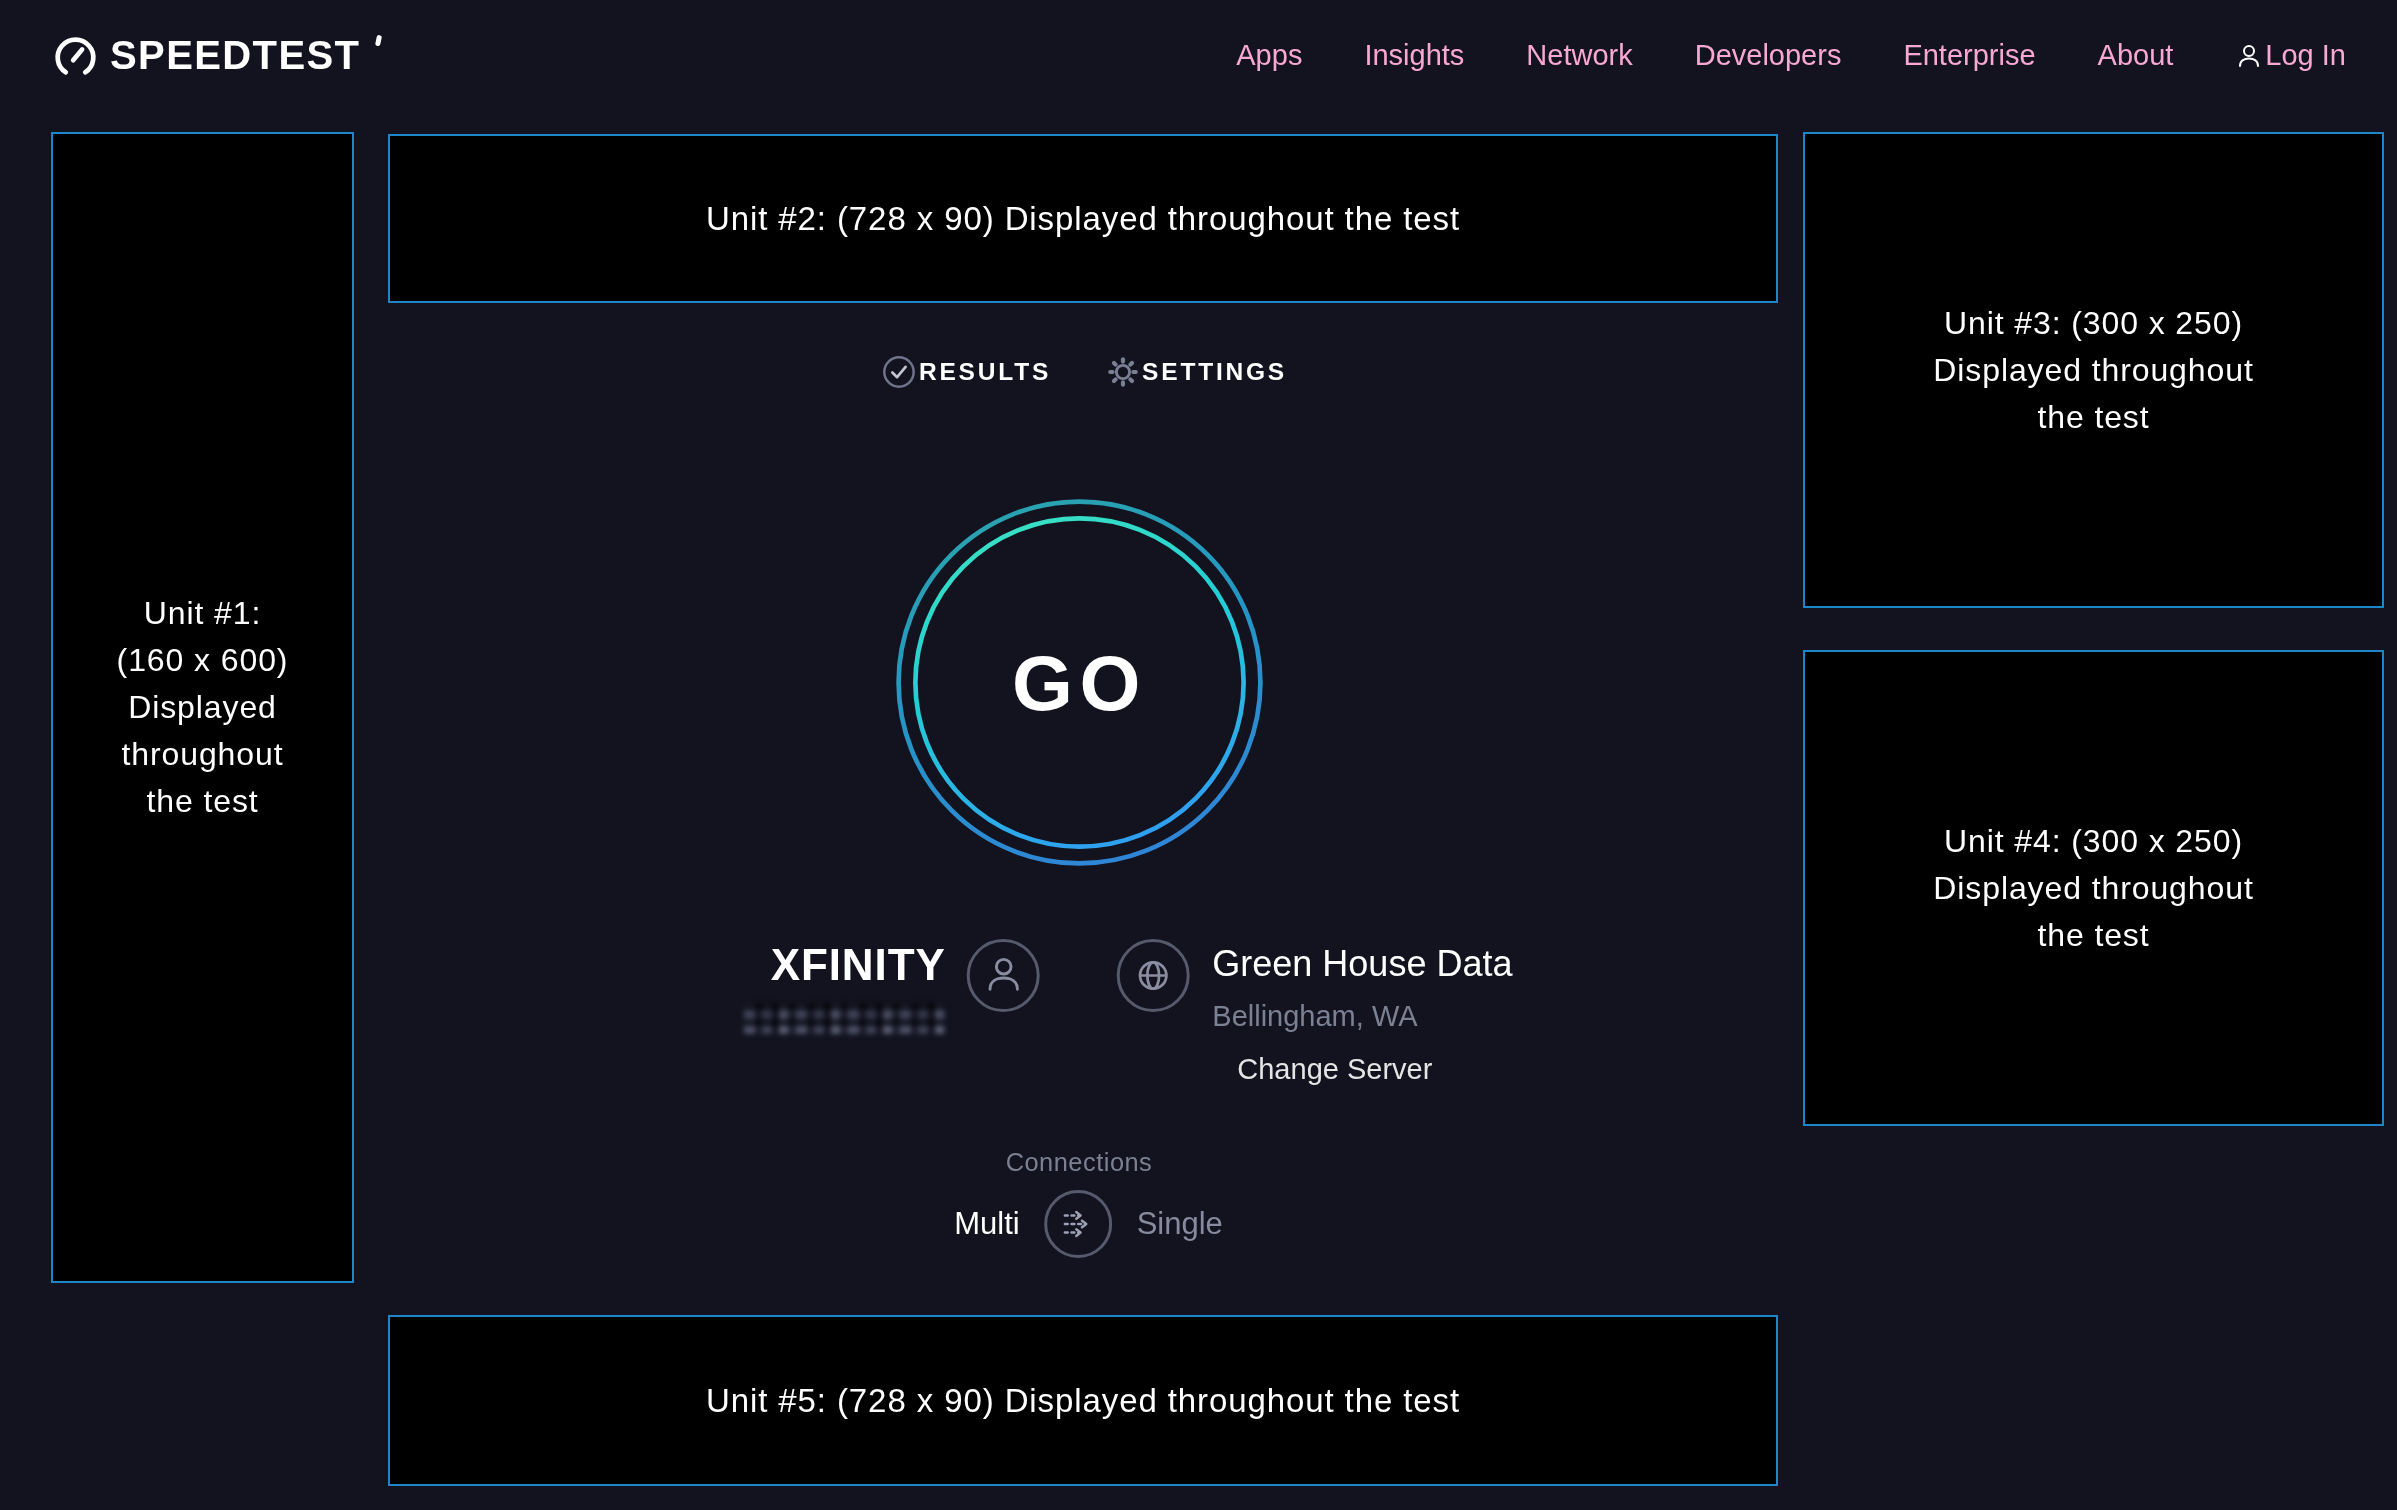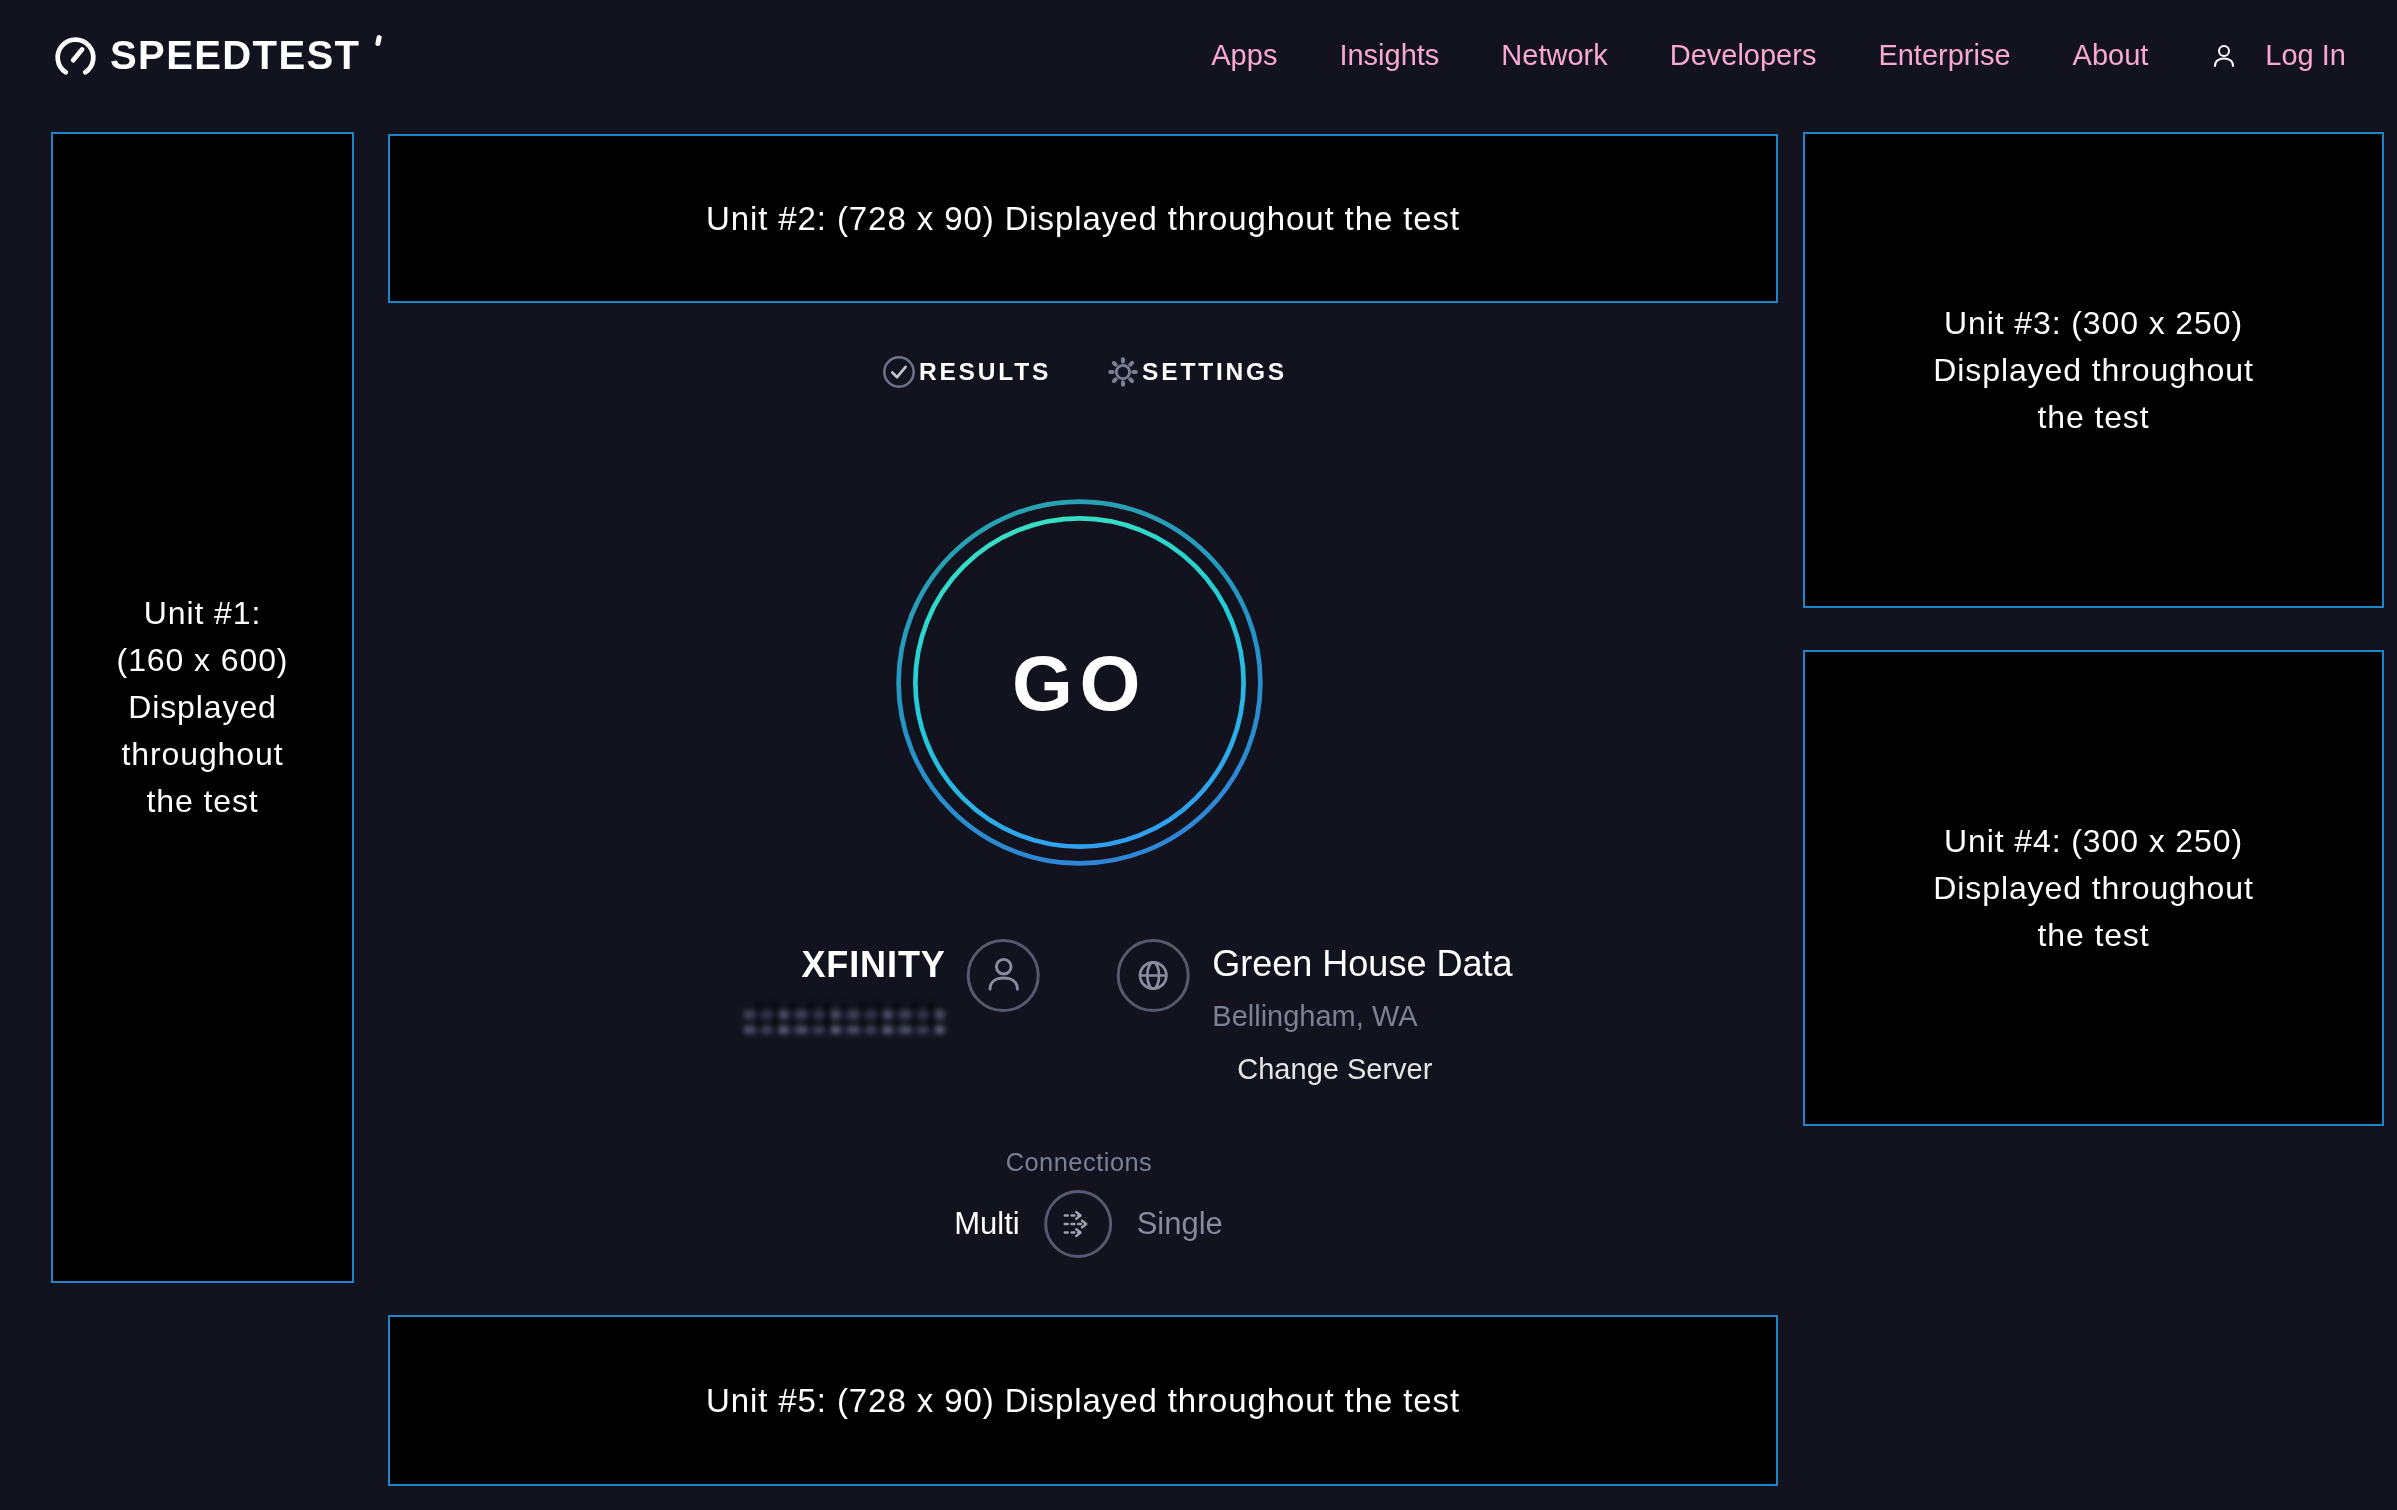--- a/index.html
+++ b/index.html
@@ -16,21 +16,21 @@
   .header {
     position:absolute; top:0; left:0; width:2397px; height:111px;
     display:flex; align-items:center; justify-content:space-between;
     padding:0 51px 0 53px;
   }
   .logo { display:flex; align-items:flex-start; gap:12px; cursor:pointer; }
   .logo-text { font-size:40px; font-weight:bold; letter-spacing:1.4px; line-height:45px; }
   .tm-tick { display:inline-block; width:4.7px; height:11.3px; background:#fff; border-radius:2.8px; transform:rotate(12deg); margin:1.9px 0 0 3.8px; }
   .nav { display:flex; align-items:center; gap:62px; font-size:29px; }
   .nav-item { color:#f9a8d4; cursor:pointer; white-space:nowrap; }
-  .login { display:flex; align-items:center; gap:27px; cursor:pointer; }
+  .login { display:flex; align-items:center; gap:2px; cursor:pointer; }
 
   
   .ad {
     position:absolute;
     background:#000000;
     border:2.8px solid #1d86c8;
     display:flex; align-items:center; justify-content:center;
     text-align:center; color:#fff;
     font-size:32px; line-height:47px; letter-spacing:0.9px;
   }
@@ -50,21 +50,21 @@
 
   
   .go-wrap { position:absolute; left:893px; top:496px; width:373px; height:373px; cursor:pointer; }
 
   
   .provider {
     position:absolute; left:1079px; top:939px; transform:translateX(-50%);
     display:flex; align-items:flex-start;
   }
   .isp-block { width:339px; display:flex; flex-direction:column; align-items:flex-end; margin-right:21px; padding-top:3.8px; }
-  .isp-name { font-size:36px; font-weight:600; letter-spacing:0.9px; line-height:43px; }
+  .isp-name { font-size:44px; font-weight:600; letter-spacing:0.9px; line-height:43px; }
   .blur-bar {
     margin-top:17px; width:202px; height:31px; border-radius:1.9px;
     background:
       repeating-linear-gradient(0deg, rgba(150,153,172,.55) 0 8.5px, rgba(35,37,52,.9) 8.5px 15px, rgba(95,99,120,.6) 15px 24.5px, rgba(25,26,40,.9) 24.5px 31px),
       repeating-linear-gradient(90deg, #6a6e84 0 11.3px, #232536 11.3px 18px, #565a70 18px 28px, #1b1c2b 28px 35px, #7d8095 35px 44px, #2c2e42 44px 52px);
     background-blend-mode:multiply;
     filter:blur(2.4px);
     opacity:.9;
   }
   .icon-circle {

